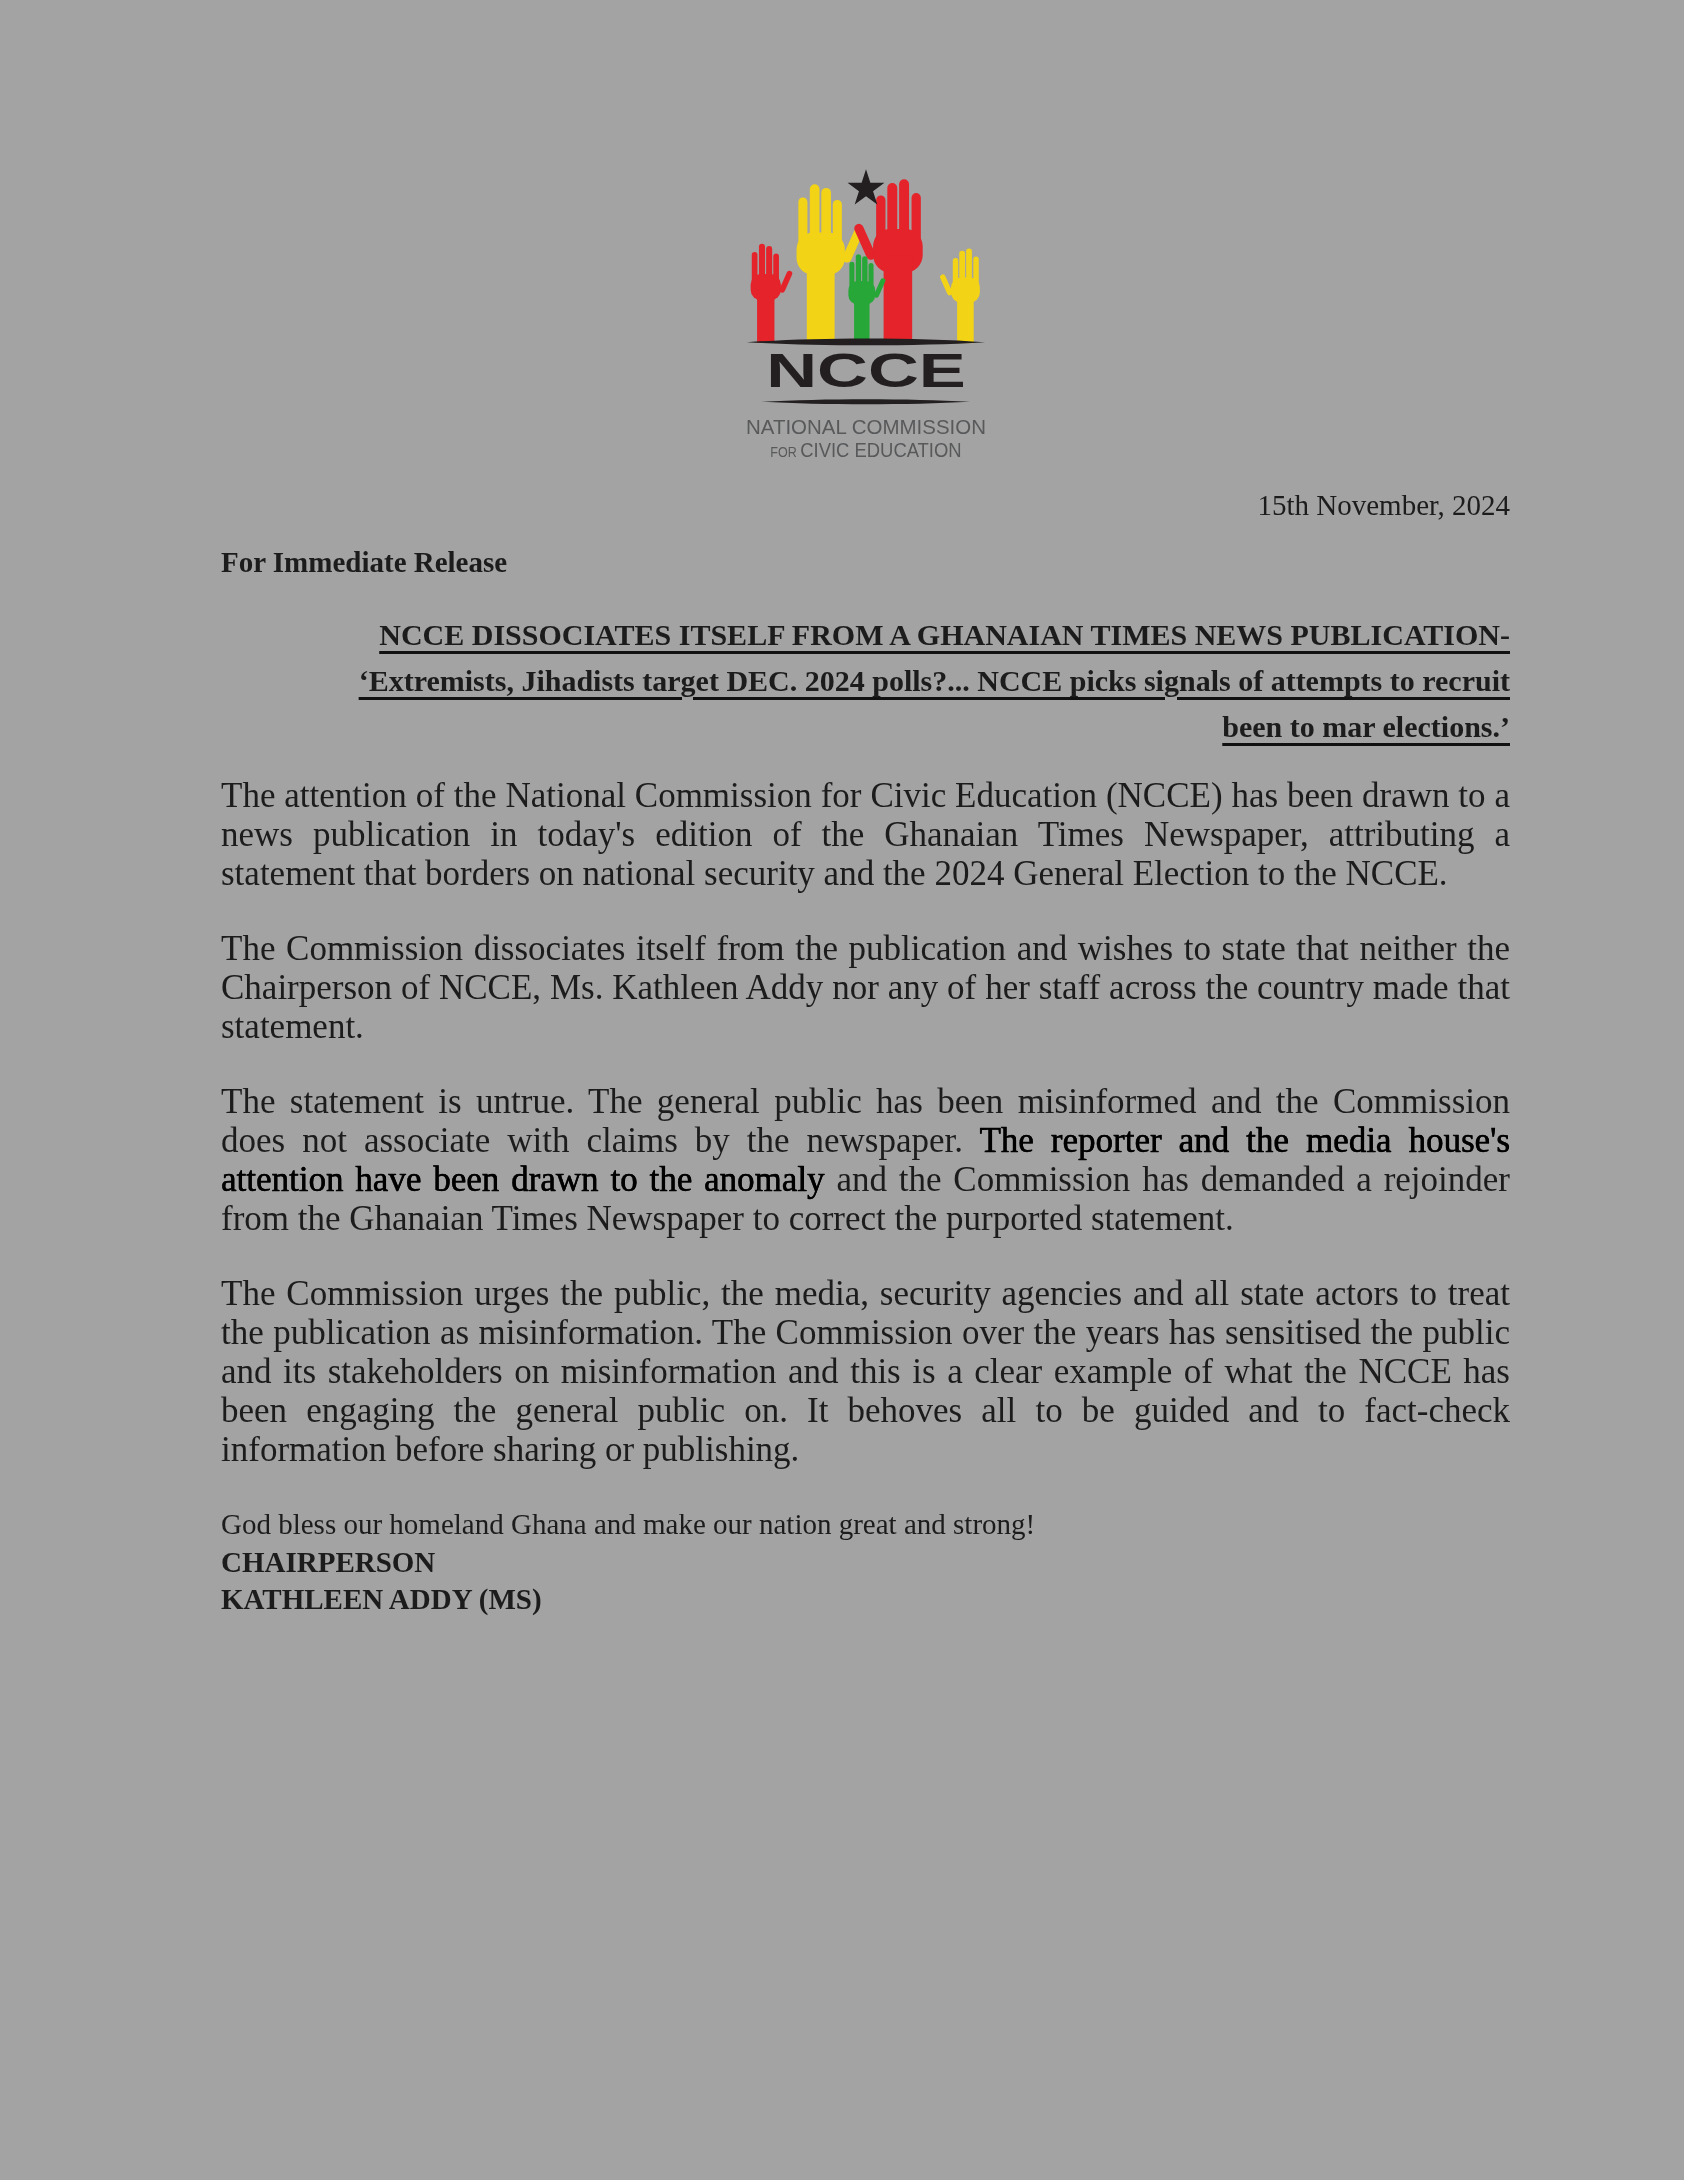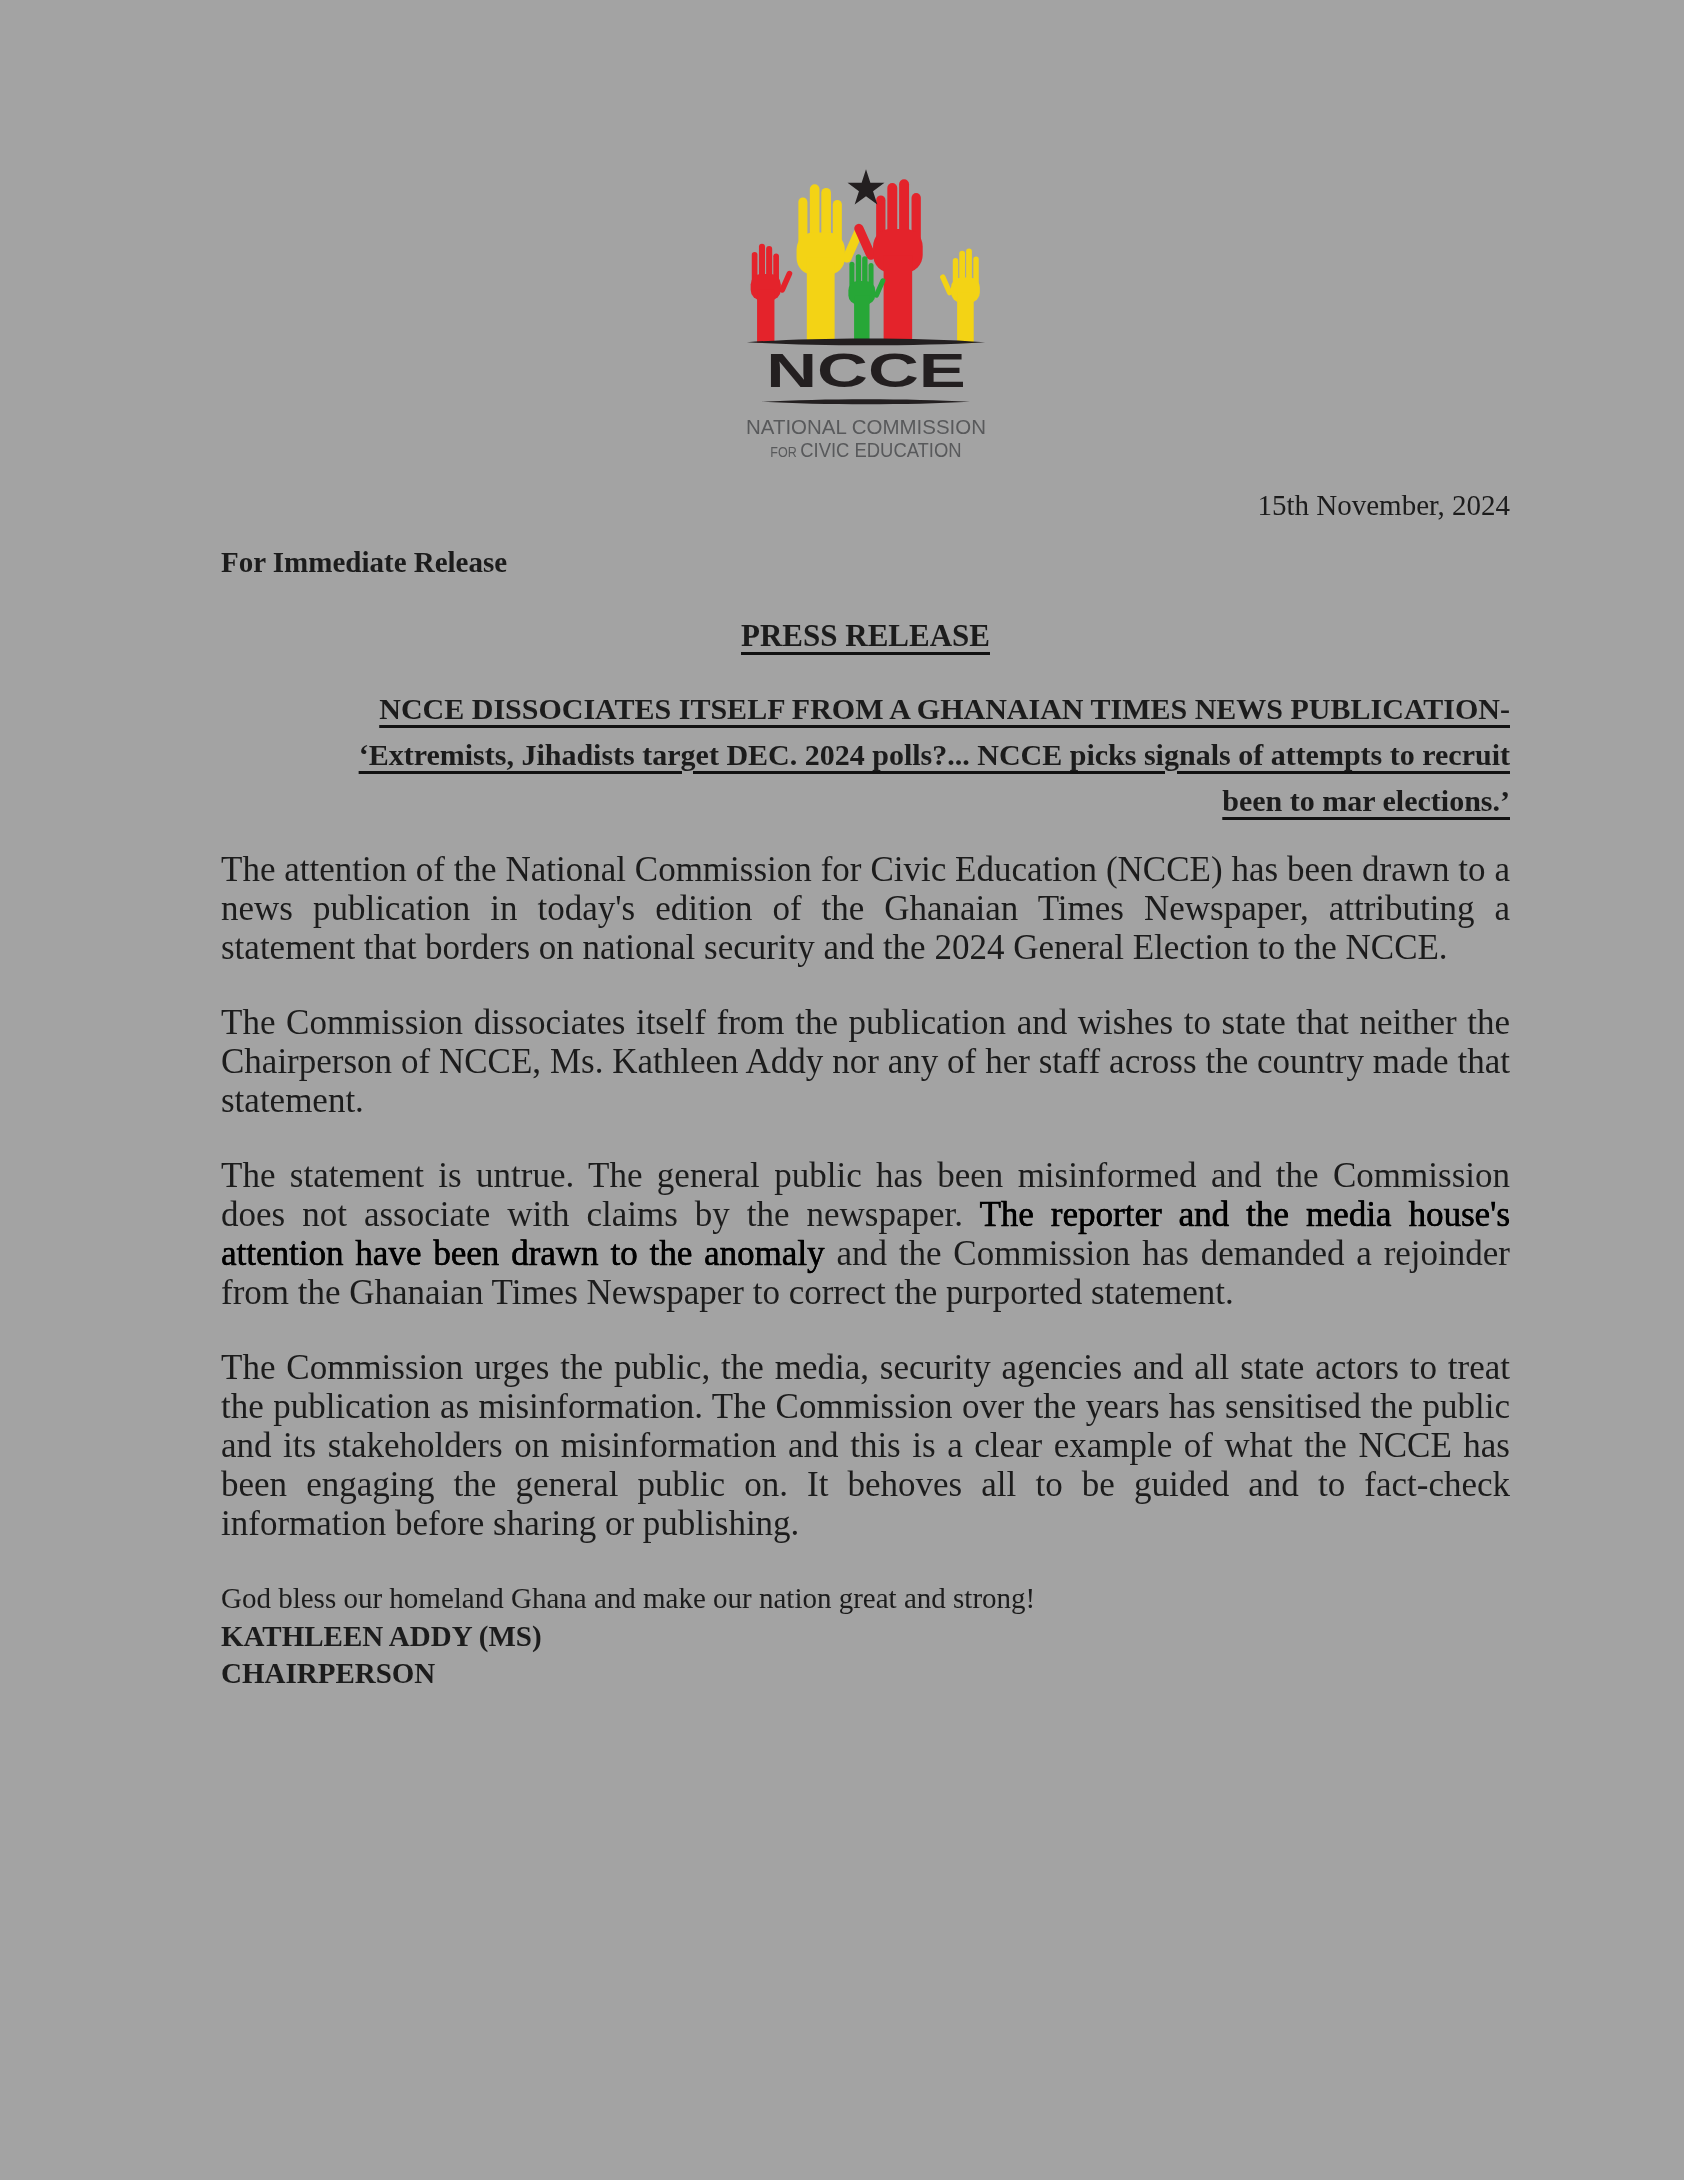--- a/index.html
+++ b/index.html
@@ -128,36 +128,35 @@
       <text x="150" y="347" text-anchor="middle" font-family="Liberation Sans, DejaVu Sans, sans-serif" textLength="228" lengthAdjust="spacingAndGlyphs" fill="#58595b"><tspan font-size="17">FOR </tspan><tspan font-size="25">CIVIC EDUCATION</tspan></text>
     </svg>
   </div>
 
   <div class="content">
 
     <div class="date-line">15th November, 2024</div>
 
     <div class="fir">For Immediate Release</div>
 
-    <h1 class="press-title"><span class="u">PRESS RELEASE</span></h1>
 
     <h2 class="headline">
       <span class="hl-line"><span class="u">NCCE DISSOCIATES ITSELF FROM A GHANAIAN TIMES NEWS PUBLICATION-</span></span>
       <span class="hl-line"><span class="u">‘Extremists, Jihadists target DEC. 2024 polls?... NCCE picks signals of attempts to recruit</span></span>
       <span class="hl-line"><span class="u">been to mar elections.’</span></span>
     </h2>
 
     <p class="body-para first">The attention of the National Commission for Civic Education (NCCE) has been drawn to a news publication in today's edition of the Ghanaian Times Newspaper, attributing a statement that borders on national security and the 2024 General Election to the NCCE.</p>
 
     <p class="body-para">The Commission dissociates itself from the publication and wishes to state that neither the Chairperson of NCCE, Ms. Kathleen Addy nor any of her staff across the country made that statement.</p>
 
     <p class="body-para"><span>The statement is untrue. The general public has been misinformed and the Commission does not associate with claims by the newspaper. </span><span class="darker">The reporter and the media house's attention have been drawn to the anomaly</span><span> and the Commission has demanded a rejoinder from the Ghanaian Times Newspaper to correct the purported statement.</span></p>
 
     <p class="body-para">The Commission urges the public, the media, security agencies and all state actors to treat the publication as misinformation. The Commission over the years has sensitised the public and its stakeholders on misinformation and this is a clear example of what the NCCE has been engaging the general public on. It behoves all to be guided and to fact-check information before sharing or publishing.</p>
 
     <p class="closing">God bless our homeland Ghana and make our nation great and strong!</p>
 
+    <div class="sig-line">CHAIRPERSON</div>
     <div class="sig-line">KATHLEEN ADDY (MS)</div>
-    <div class="sig-line">CHAIRPERSON</div>
 
   </div>
 </div>
 
 
 </body></html>

